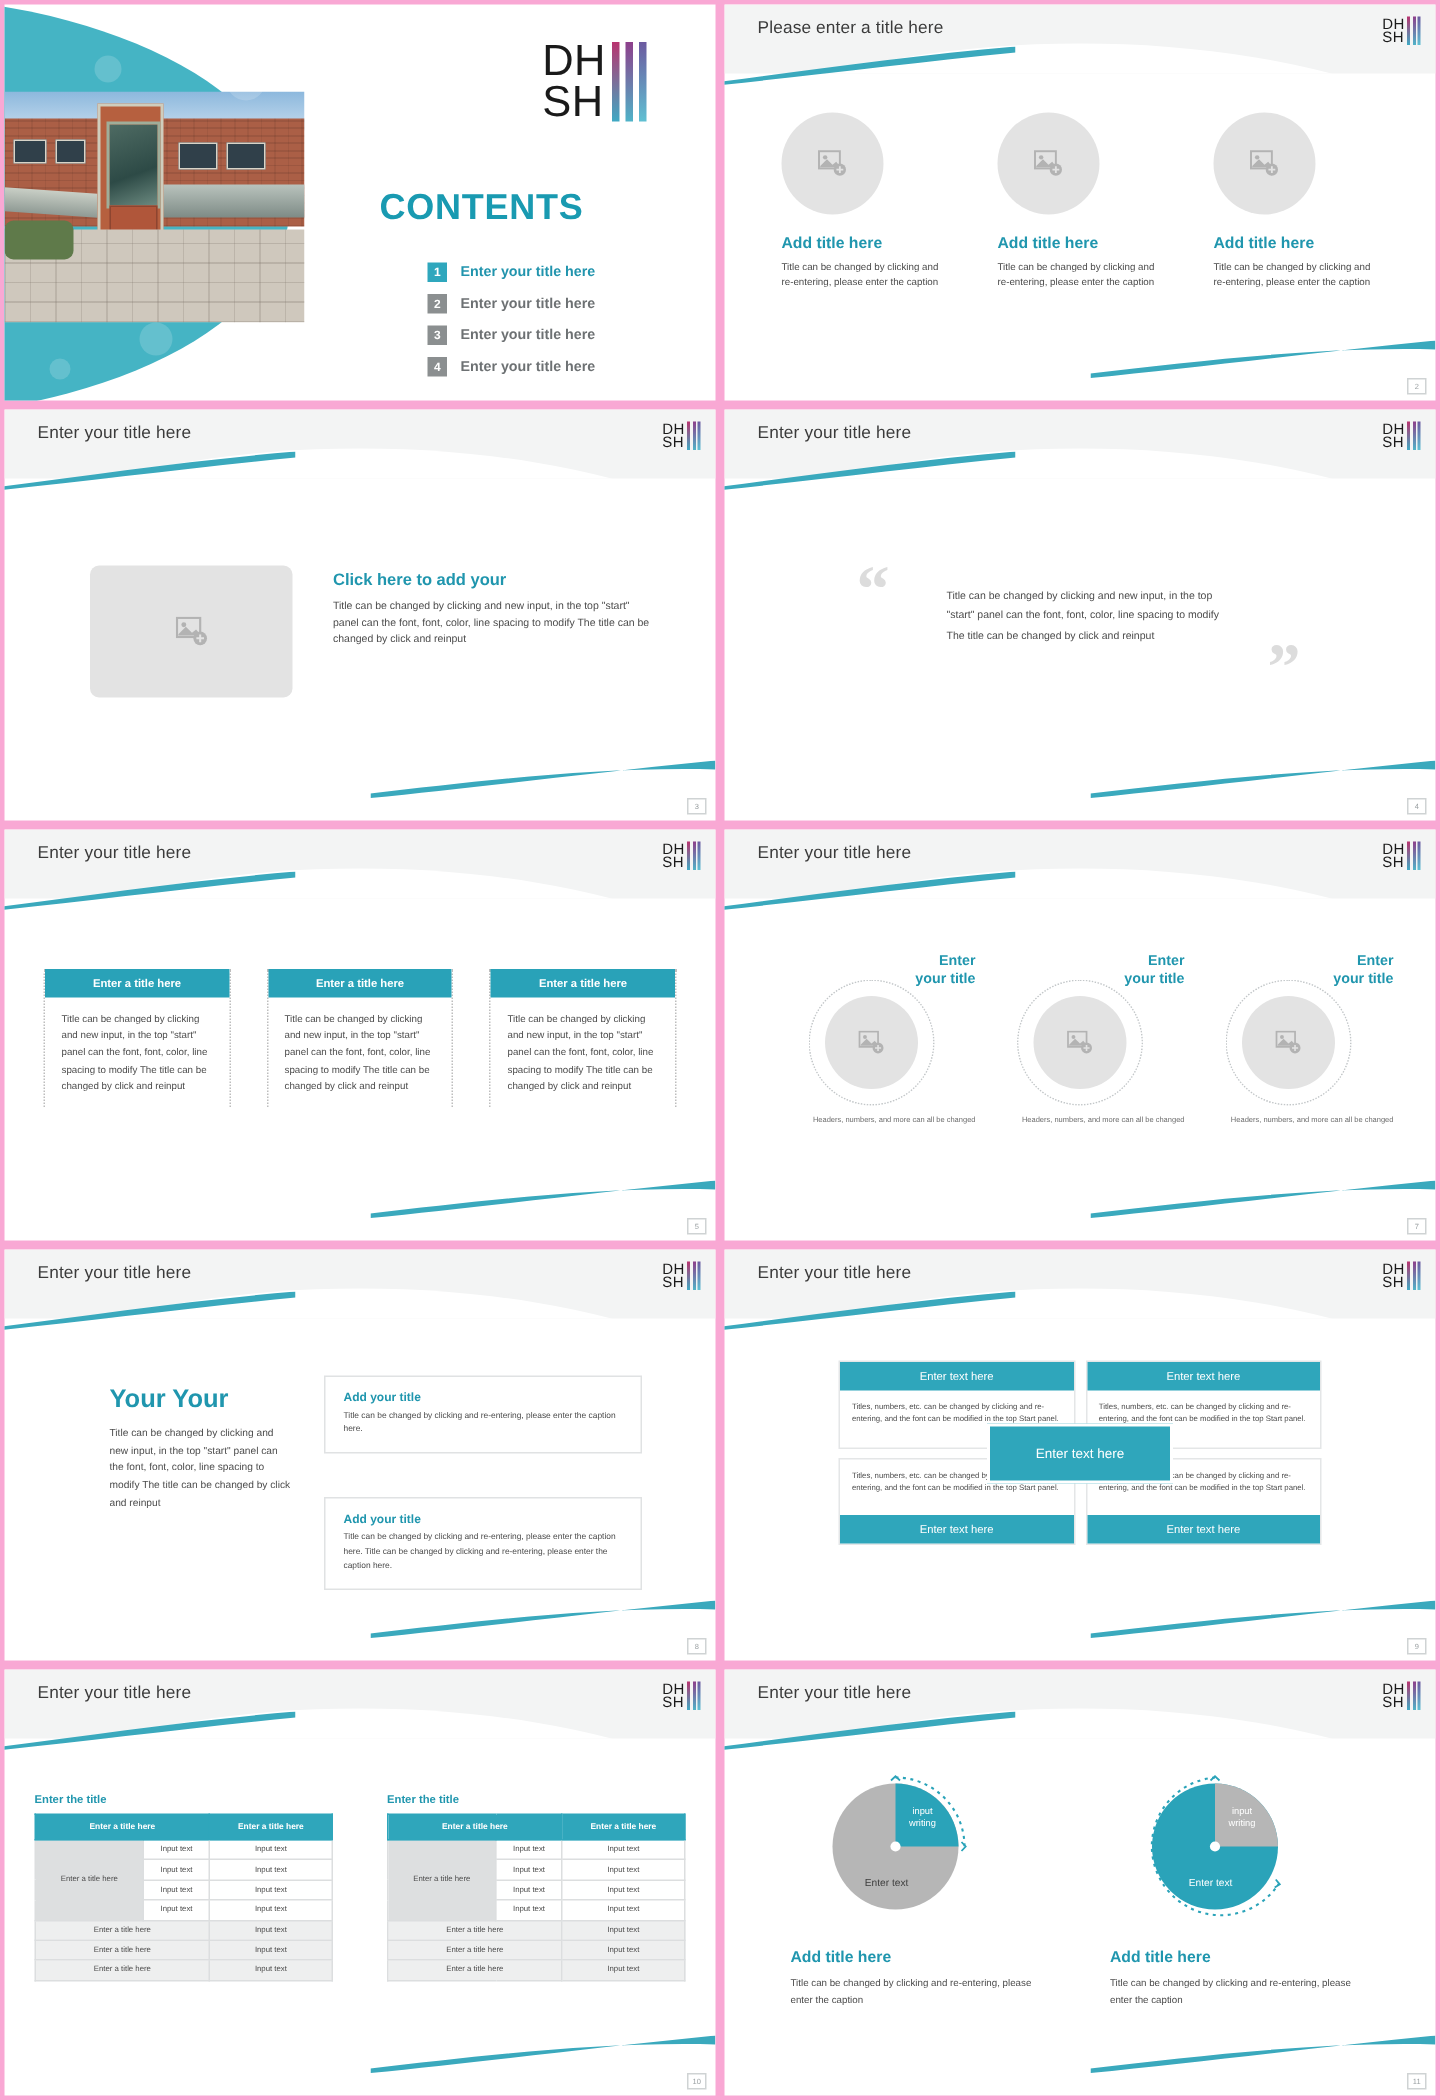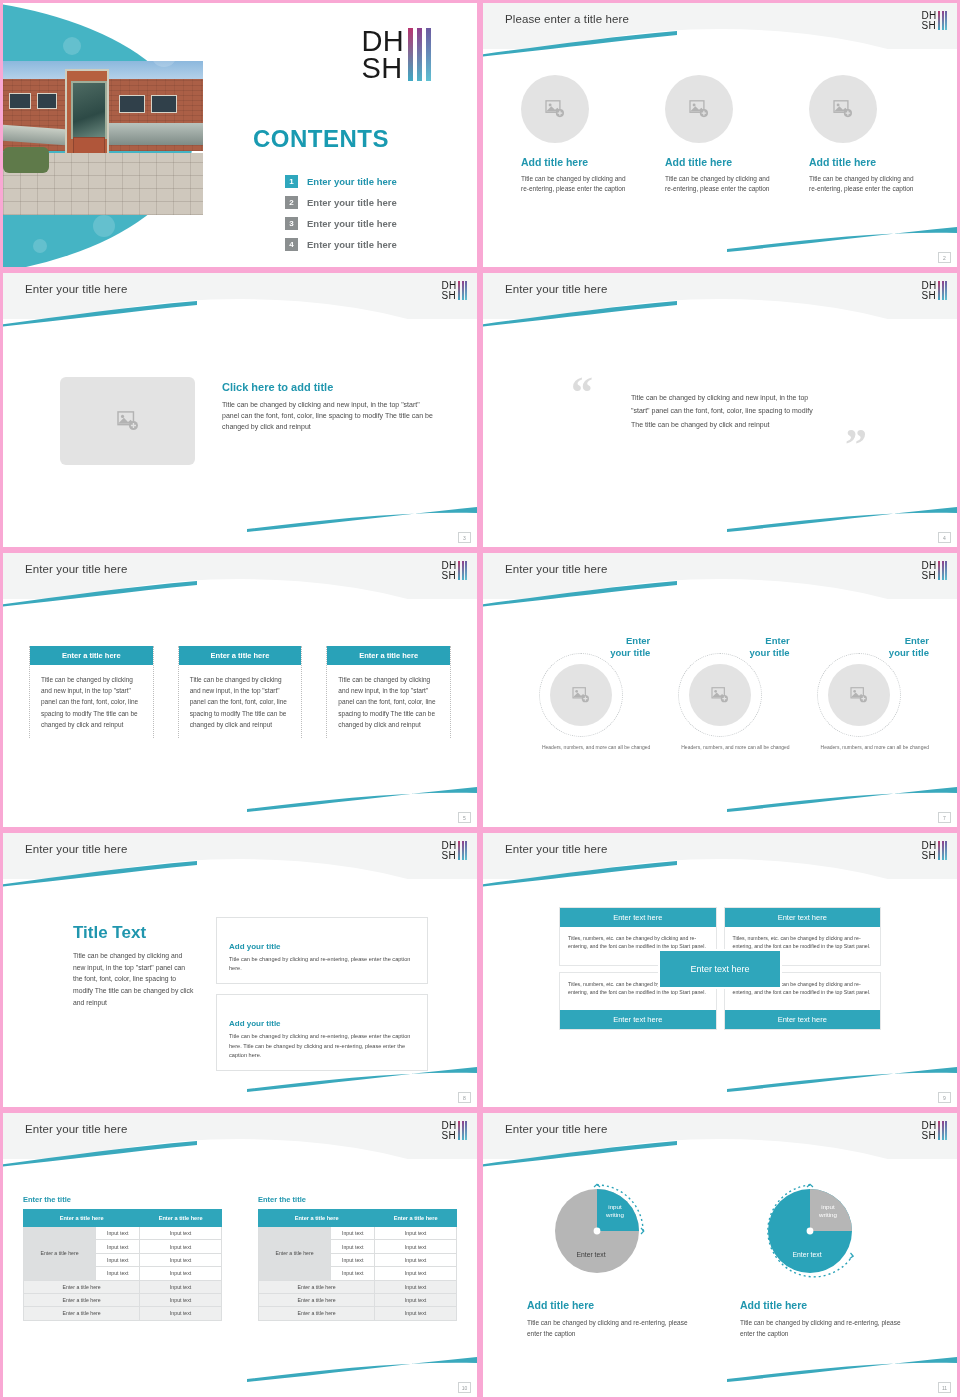--- a/index.html
+++ b/index.html
@@ -46,21 +46,21 @@
     width: 200px; height: 26px; z-index: 3;
     pointer-events: none;
   }
   .swoosh-br {
     position: absolute; right: 0; bottom: 14px;
     width: 230px; height: 26px; z-index: 3;
     pointer-events: none;
   }
 
   
-  .logo { position: absolute; display: flex; align-items: center; z-index: 6; }
+  .logo { position: absolute; display: flex; align-items: flex-end; z-index: 6; }
   .logo .lt {
     font-family: "Liberation Sans", sans-serif;
     color: #1a1a1a; line-height: .92; letter-spacing: .3px;
   }
   .logo .bars { display: flex; gap: 1.5px; margin-left: 1.5px; }
   .logo .bars i { display: block; width: 2px; }
   .logo.sm { right: 10px; top: 8px; }
   .logo.sm .lt { font-size: 10px; font-weight: 400; }
   .logo.sm .bars i { height: 19px; }
   .logo.big { right: 46px; top: 25px; }
@@ -210,21 +210,21 @@
     display: flex; align-items: center; justify-content: center;
   }
   .s6-disc { width: 62px; height: 62px; border-radius: 50%; }
   .s6-cap { font-size: 5px; color: #6d6d6d; line-height: 1.6; margin-top: 6px; }
 
   
   .s7-left { position: absolute; left: 70px; top: 90px; width: 122px; }
   .s7-big { font-size: 17px; font-weight: bold; color: #2096ae; margin-bottom: 7px; }
   .s7-p { font-size: 6.8px; line-height: 1.72; }
   .s7-cards { position: absolute; left: 213px; top: 84px; width: 212px; }
-  .s7-card { border: 1px solid #e0e2e3; padding: 24px 12px 10px; margin-bottom: 10px; position: relative; }
+  .s7-card { border: 1px solid #e0e2e3; padding: 9px 12px 10px; margin-bottom: 29px; position: relative; }
   .s7-card .lbl { font-size: 8px; font-weight: bold; color: #2096ae; margin-bottom: 4px; }
   .s7-card .txt { font-size: 5.6px; line-height: 1.65; color: #4c4c4c; }
 
   
   .s8-wrap { position: absolute; left: 76px; top: 74px; right: 76px; }
   .s8-grid { display: grid; grid-template-columns: 1fr 1fr; gap: 6px 7px; }
   .s8-cell { border: 1px solid #e4e6e7; }
   .s8-bar { background: #2fa6bb; color: #fff; text-align: center; font-size: 7.5px; padding: 5px 0; }
   .s8-body { font-size: 5.2px; line-height: 1.6; color: #4c4c4c; padding: 7px 8px 14px; }
   .s8-center {
@@ -409,21 +409,21 @@
     <div class="s3-img img-ph">
       <svg width="22" height="20" viewBox="0 0 24 22">
         <rect x="1" y="1" width="17" height="14" fill="none" stroke="#8d8d8d" stroke-width="1.6"></rect>
         <circle cx="6" cy="6" r="1.8" fill="#8d8d8d"></circle>
         <path d="M2 13 L7.5 7.5 L12 12 L15 9.5 L17 12 L17 14 L2 14 Z" fill="#8d8d8d"></path>
         <circle cx="18" cy="16" r="5" fill="#8d8d8d"></circle>
         <path d="M18 13.2 V18.8 M15.2 16 H20.8" stroke="#e3e3e3" stroke-width="1.5"></path>
       </svg>
     </div>
     <div class="s3-txt">
-      <div class="s3-h acc-title">Click here to add title</div>
+      <div class="s3-h acc-title">Click here to add your</div>
       <div class="s3-p body-txt">Title can be changed by clicking and new input, in the top "start" panel can the font, font, color, line spacing to modify The title can be changed by click and reinput</div>
     </div>
     <div class="pgno">3</div>
   </div>
 
   <div class="slide">
     <div class="hdr"></div>
     <div class="hdr-title">Enter your title here</div>
     <svg class="swoosh-tl" viewBox="0 0 200 26">
       <path d="M0 24 C60 16 130 6 200 0 L200 4 C130 11 60 20 0 26 Z" fill="#3aa9bd"></path>
@@ -582,21 +582,21 @@
         <div>SH</div>
       </div>
       <div class="bars">
         <i style="background:linear-gradient(#b8346f,#3fa9c4);"></i>
         <i style="background:linear-gradient(#8e3f8b,#4fb3c8);"></i>
         <i style="background:linear-gradient(#6c5aa0,#5fc0d2);"></i>
       </div>
     </div>
 
     <div class="s7-left">
-      <div class="s7-big">Title Text</div>
+      <div class="s7-big">Your Your</div>
       <div class="s7-p body-txt">Title can be changed by clicking and new input, in the top "start" panel can the font, font, color, line spacing to modify The title can be changed by click and reinput</div>
     </div>
     <div class="s7-cards">
       <div class="s7-card">
         <div class="lbl">Add your title</div>
         <div class="txt">Title can be changed by clicking and re-entering, please enter the caption here.</div>
       </div>
       <div class="s7-card">
         <div class="lbl">Add your title</div>
         <div class="txt">Title can be changed by clicking and re-entering, please enter the caption here. Title can be changed by clicking and re-entering, please enter the caption here.</div>

